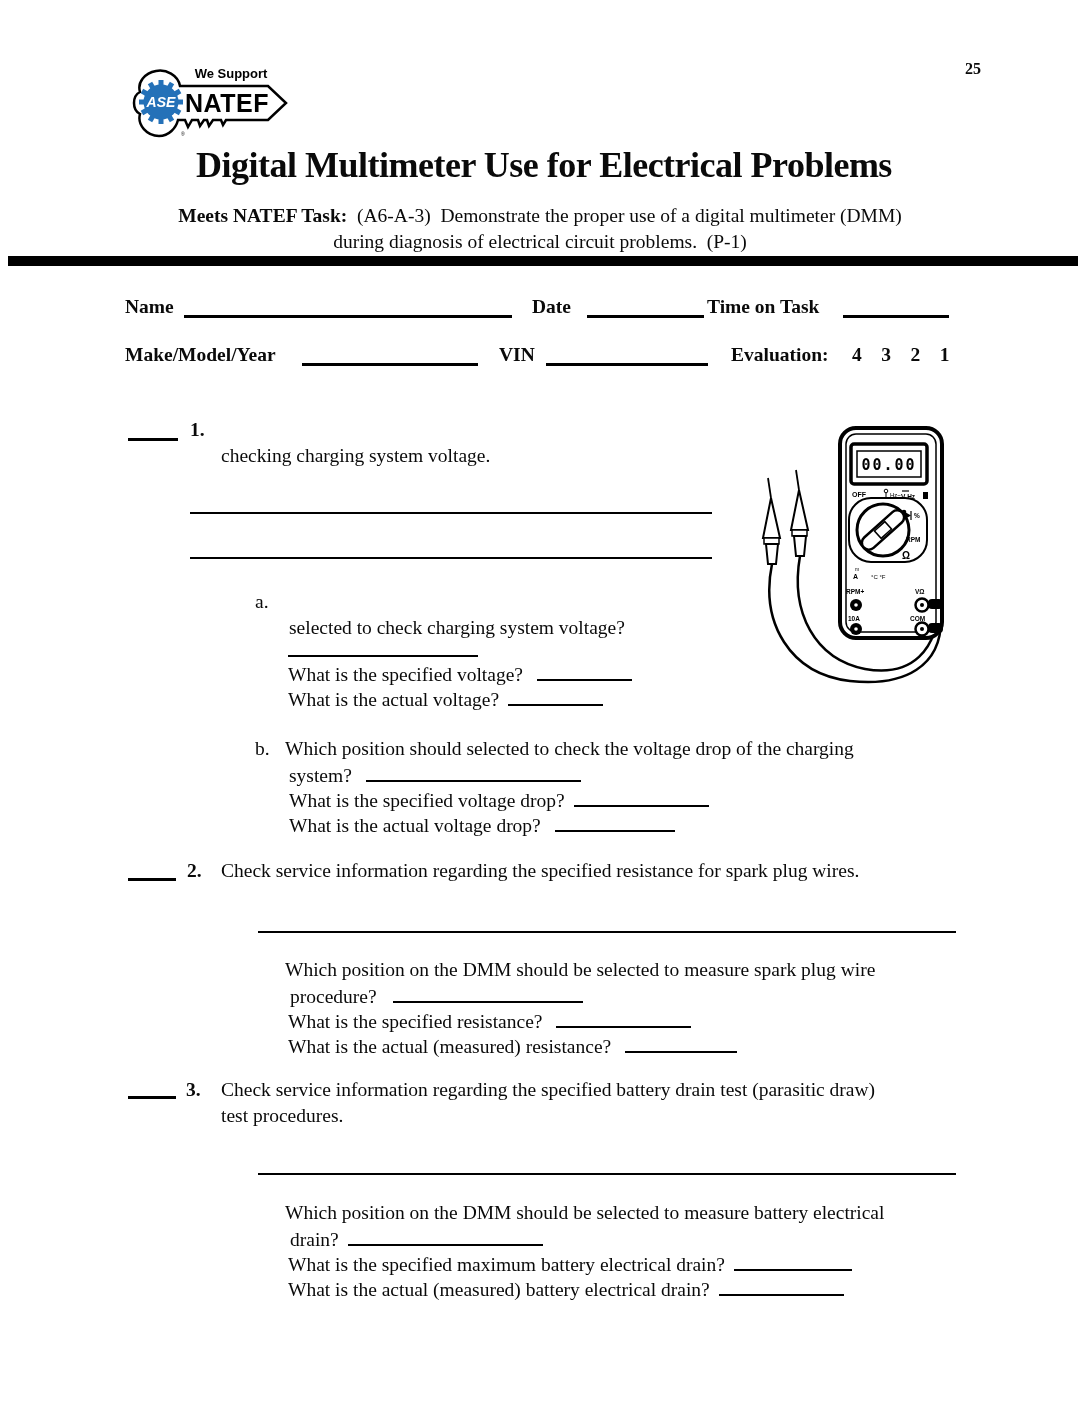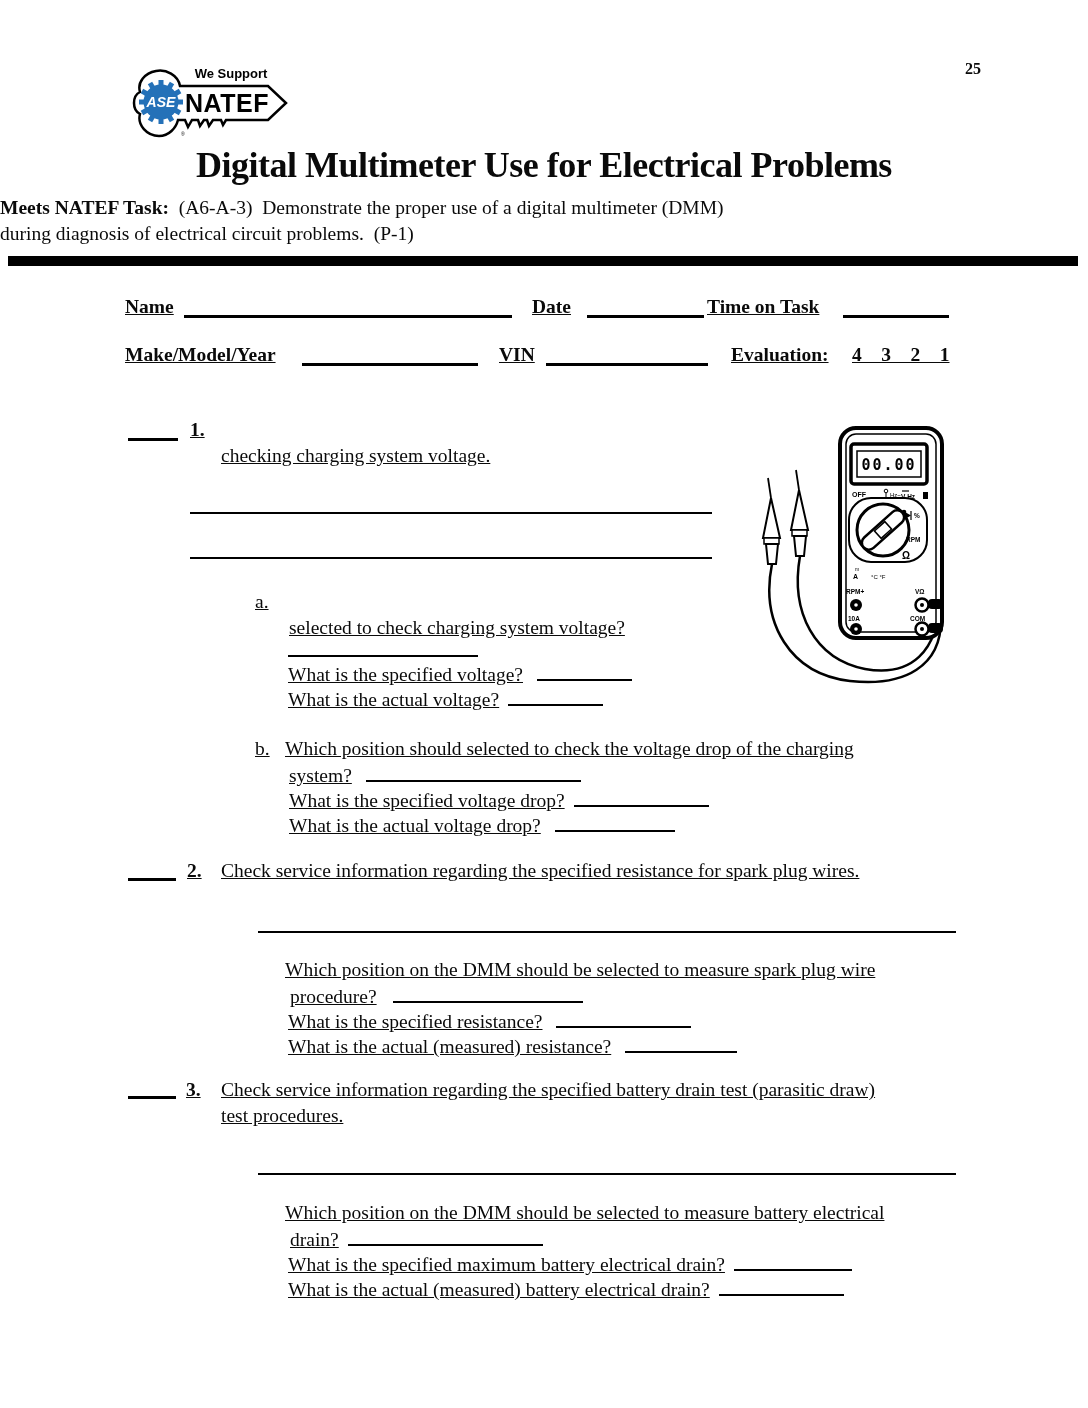--- a/index.html
+++ b/index.html
@@ -1,24 +1,24 @@
 <!DOCTYPE html>
 <html><head>
 <meta charset="utf-8">
 <style>
   html,body{margin:0;padding:0;background:#ffffff;}
   .page{position:relative;width:1088px;height:1408px;background:#fff;
         font-family:"Liberation Serif",serif;color:#0a0a0a;overflow:hidden;}
   .abs{position:absolute;}
   .b{font-weight:bold;}
   .title{left:0;right:0;top:144px;text-align:center;font-size:36px;font-weight:bold;letter-spacing:-0.5px;}
-  .sub{left:0;right:8px;text-align:left;font-size:19.5px;white-space:pre;}
+  .sub{left:0;right:8px;text-align:center;font-size:19.5px;white-space:pre;margin-top:8px;}
   .rule{left:8px;top:256px;width:1070px;height:10px;background:#000;}
   .hline{position:absolute;height:3px;background:#000;}
-  .ln{position:absolute;white-space:nowrap;font-size:19.5px;line-height:25.5px;text-decoration:underline;}
+  .ln{position:absolute;white-space:nowrap;font-size:19.5px;line-height:25.5px;}
   .blank{display:inline-block;border-bottom:2.5px solid #000;height:18px;vertical-align:baseline;margin-left:9px;}
   .pagenum{left:935px;top:60px;font-size:16px;font-weight:bold;margin-left:30px;}
   
   .lg-sup{font:bold 13px "Liberation Sans",sans-serif;}
   .lg-natef{font:bold 25px "Liberation Sans",sans-serif;letter-spacing:0.5px;}
   .lg-ase{font:italic bold 14px "Liberation Sans",sans-serif;fill:#fff;}
   .lg-r{font:5px "Liberation Sans",sans-serif;}
   .seg{font:bold 15px "DejaVu Sans Mono",monospace;letter-spacing:2px;}
   .m7b{font:bold 7px "Liberation Sans",sans-serif;}
   .m6{font:6px "Liberation Sans",sans-serif;}

